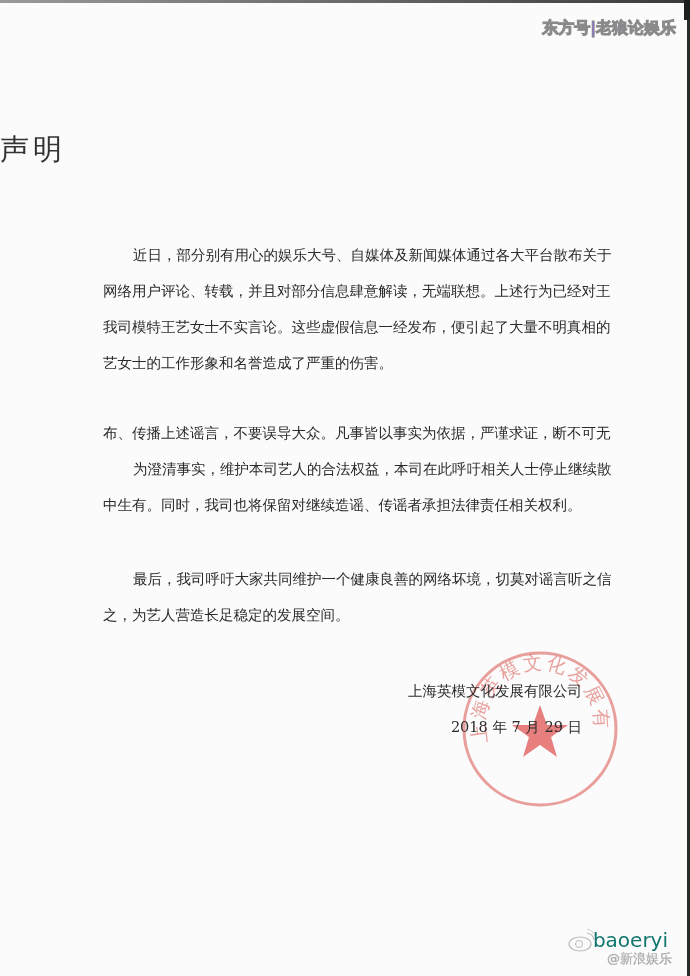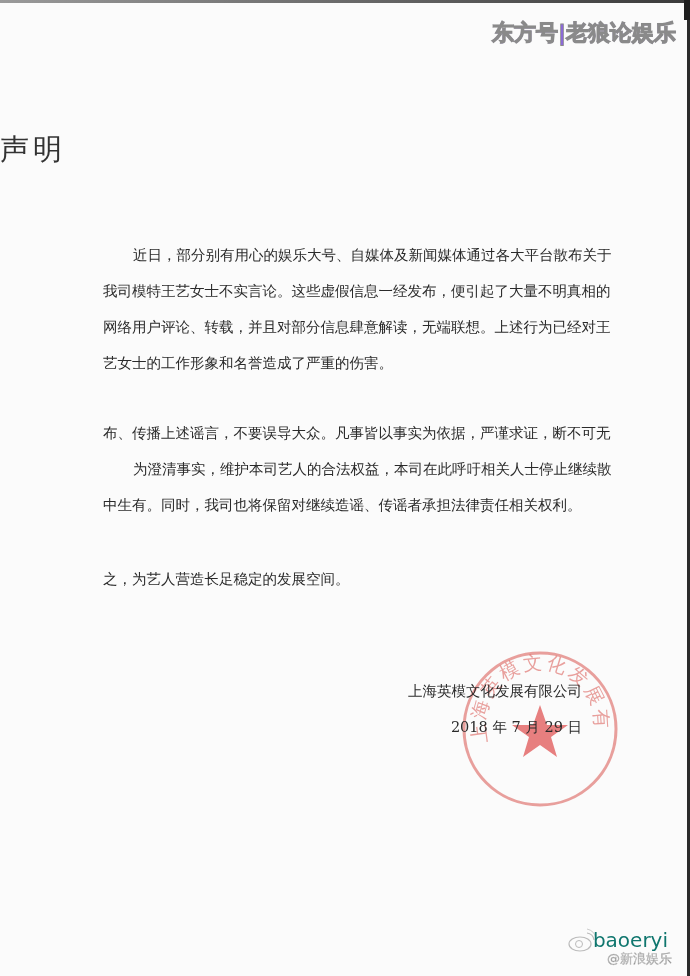--- a/index.html
+++ b/index.html
@@ -31,21 +31,21 @@
       position: absolute;
       right: 0; top: 0;
       width: 6px; height: 20px;
       background: #1e1e1e;
     }
     .watermark-top {
       position: absolute;
       right: 14px;
       top: 18px;
       font-family: "DejaVu Sans", "Liberation Sans", sans-serif;
-      font-size: 22px;
+      font-size: 16px;
       font-weight: bold;
       color: #8b5cf6;
       -webkit-text-stroke: 1px #8a8a8a;
       letter-spacing: 0px;
       text-shadow: 0 0 1px #bbb;
     }
     .title {
       position: absolute;
       left: 0; right: 0;
       top: 130px;
@@ -125,32 +125,33 @@
 <div class="top-edge"></div>
 <div class="right-edge"></div>
 <div class="right-edge-top"></div>
 
 <div class="watermark-top">东方号|老狼论娱乐</div>
 
 <div class="title">声明</div>
 
 <div class="para p1">
   <span class="line indent">近日，部分别有用心的娱乐大号、自媒体及新闻媒体通过各大平台散布关于</span>
+  <span class="line">网络用户评论、转载，并且对部分信息肆意解读，无端联想。上述行为已经对王</span>
   <span class="line">我司模特王艺女士不实言论。这些虚假信息一经发布，便引起了大量不明真相的</span>
-  <span class="line">网络用户评论、转载，并且对部分信息肆意解读，无端联想。上述行为已经对王</span>
   <span class="line">艺女士的工作形象和名誉造成了严重的伤害。</span>
 </div>
 
 <div class="para p2">
   <span class="line">布、传播上述谣言，不要误导大众。凡事皆以事实为依据，严谨求证，断不可无</span>
   <span class="line indent">为澄清事实，维护本司艺人的合法权益，本司在此呼吁相关人士停止继续散</span>
   <span class="line">中生有。同时，我司也将保留对继续造谣、传谣者承担法律责任相关权利。</span>
 </div>
 
 <div class="para p3">
+  <span class="line indent">最后，我司呼吁大家共同维护一个健康良善的网络坏境，切莫对谣言听之信</span>
   <span class="line">之，为艺人营造长足稳定的发展空间。</span>
 </div>
 
 <svg class="seal" viewBox="0 0 164 164" xmlns="http://www.w3.org/2000/svg">
   <defs>
     <path id="sealArc" d="M 30 95 A 55 55 0 1 1 134 95" fill="none"></path>
   </defs>
   <circle cx="82" cy="82" r="76" fill="none" stroke="#d9534f" stroke-opacity="0.55" stroke-width="3"></circle>
   <text font-family="DejaVu Serif, serif" font-size="19" fill="#d9534f" fill-opacity="0.55" letter-spacing="3">
     <textPath href="#sealArc">上海英模文化发展有限公司</textPath>

